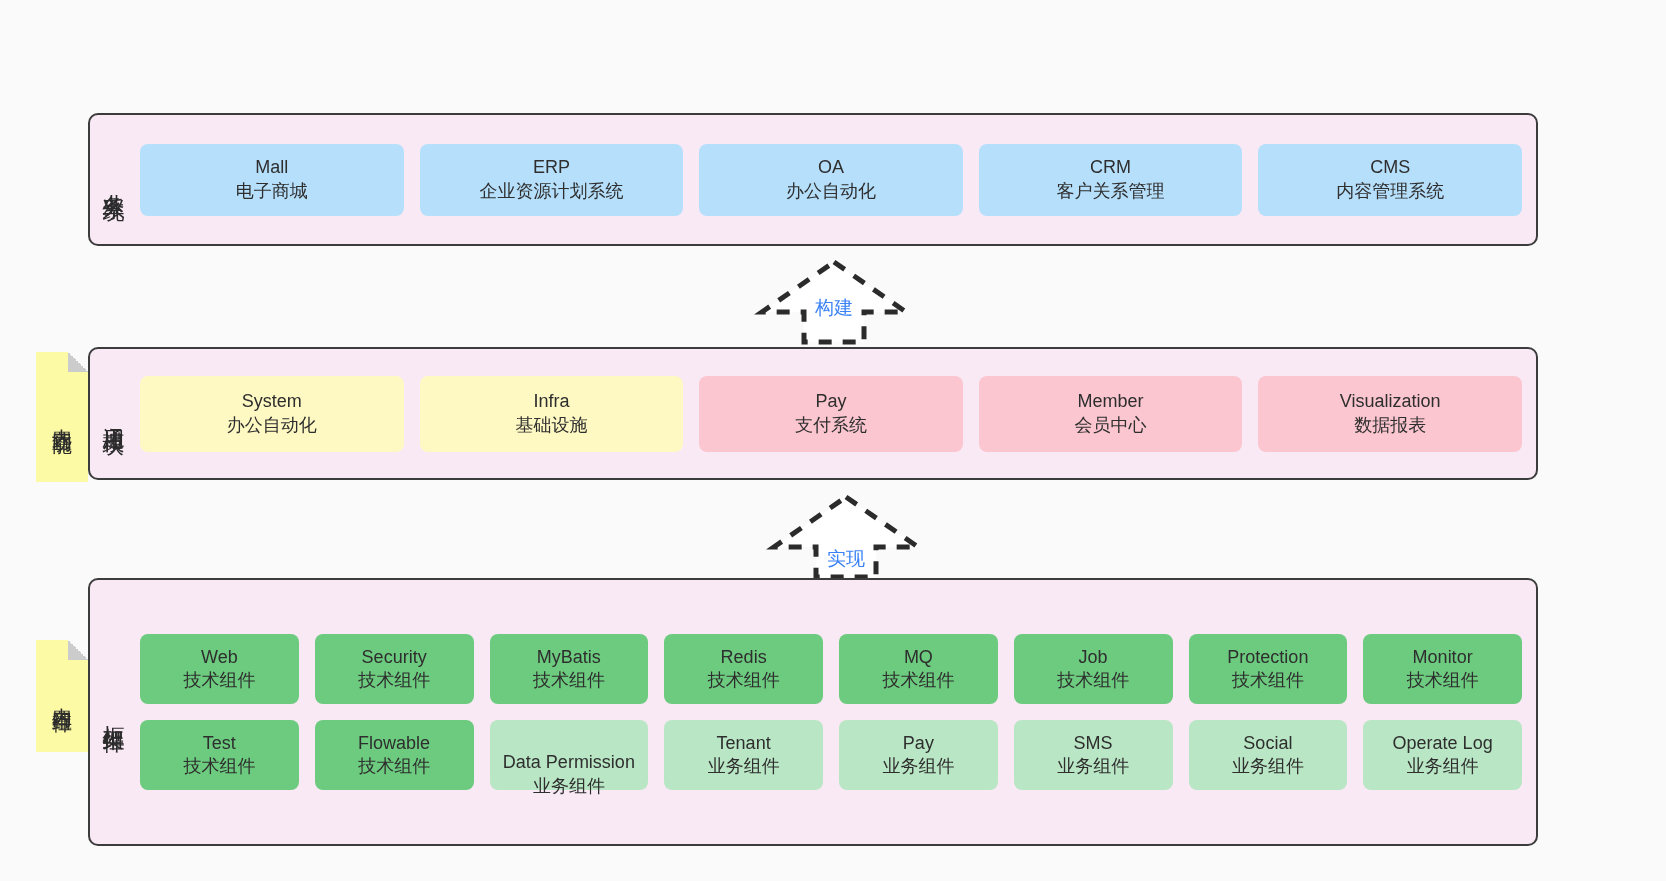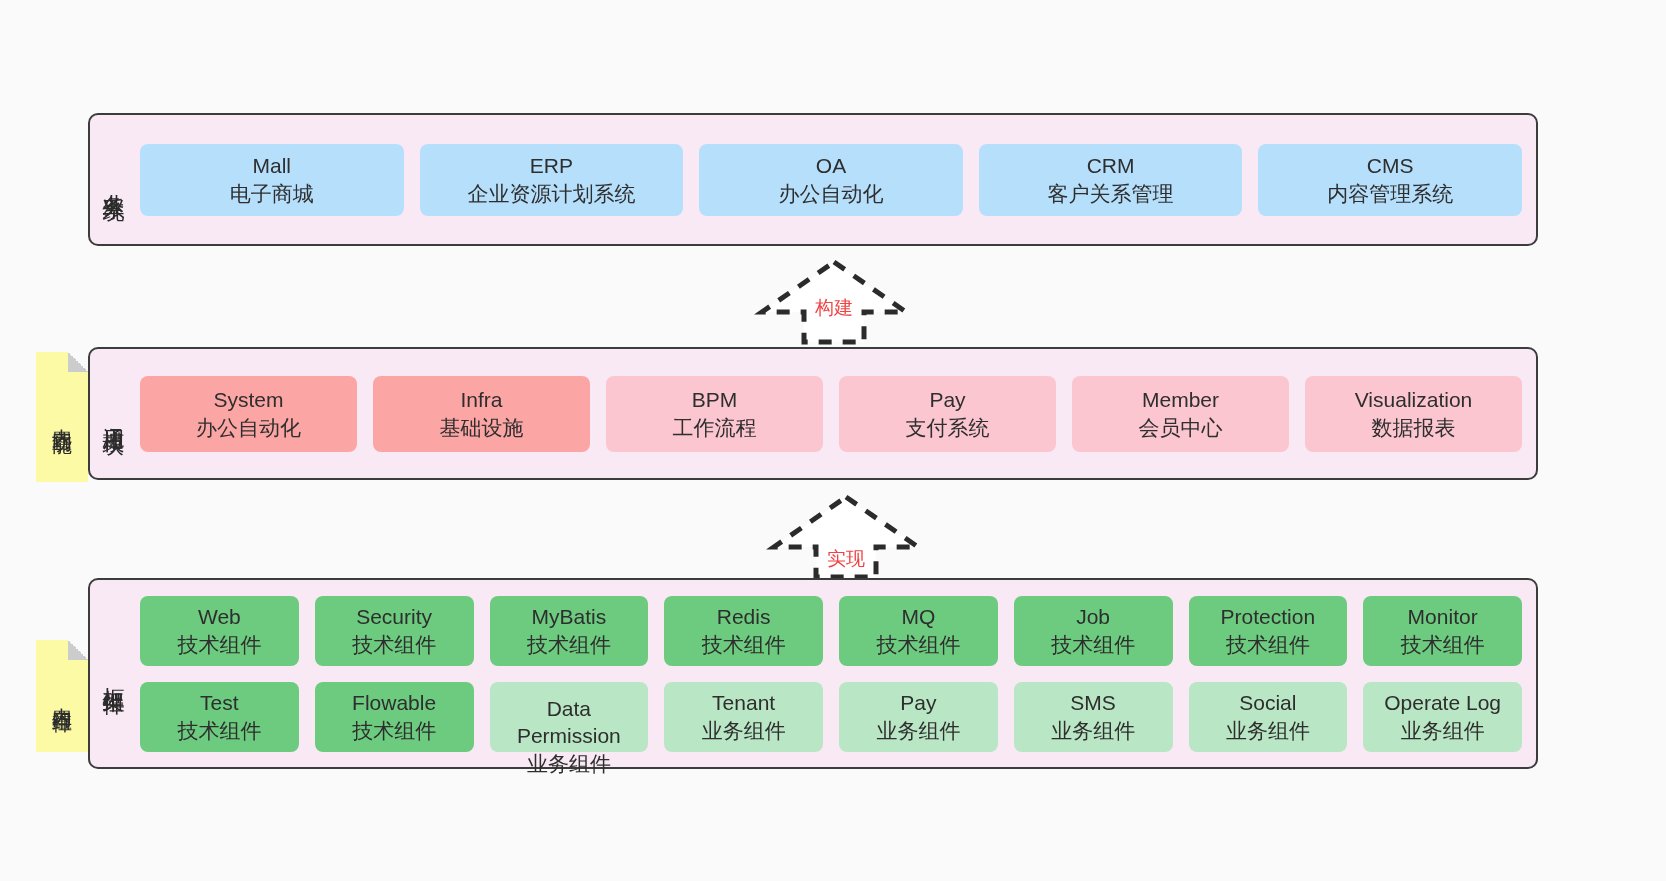--- a/index.html
+++ b/index.html
@@ -62,41 +62,41 @@
   }
   .card {
     flex: 1 1 0;
     box-sizing: border-box;
     border-radius: 8px;
     display: flex;
     flex-direction: column;
     align-items: center;
     justify-content: center;
     text-align: center;
-    font-size: 21px;
+    font-size: 18px;
     line-height: 1.3;
     color: #2e2e2e;
     padding: 6px 4px;
     min-width: 0;
   }
   .card .title-en { white-space: nowrap; }
   .card .title-cn { white-space: nowrap; }
   .card.wrap .title-en { white-space: normal; margin-top: 39px; }
 
   
   .c-blue        { background: #b6dffb; }
-  .c-red         { background: #fca5a5; text-align: right; }
+  .c-red         { background: #fef9c3; text-align: right; }
   .c-pink        { background: #fbc6cf; }
   .c-green       { background: #6ccb7f; }
   .c-green-light { background: #b9e6c4; }
 
   
   #layer-business  { left: 88px;  top: 113px; width: 1450px; height: 133px; }
   #layer-common    { left: 88px;  top: 347px; width: 1450px; height: 133px; }
-  #layer-framework { left: 88px;  top: 578px; width: 1450px; height: 191px; }
+  #layer-framework { left: 88px;  top: 578px; width: 1450px; height: 268px; }
 
   #layer-business  .card { height: 72px; }
   #layer-common    .card { height: 76px; }
   #layer-framework .card { height: 70px; }
 
   
   .sticky {
     position: absolute;
     box-sizing: border-box;
     width: 52px;
@@ -127,21 +127,21 @@
   .connector {
     position: absolute;
   }
   .connector svg { display: block; overflow: visible; }
   .connector .conn-label {
     position: absolute;
     left: 0;
     width: 100%;
     text-align: center;
     font-size: 19px;
-    color: #ef4444;
+    color: #3b82f6;
     user-select: none;
   }
   #connector-build  { left: 758px; top: 258px; width: 152px; height: 86px; }
   #connector-build .conn-label  { top: 37px; }
   #connector-implement { left: 770px; top: 493px; width: 152px; height: 86px; }
   #connector-implement .conn-label { top: 37px; margin-top: 16px; }
 </style>
 </head>
 <body>
 
@@ -193,24 +193,20 @@
       <div class="row">
         <div class="card c-red">
           <span class="title-en">System</span>
           <span class="title-cn">办公自动化</span>
         </div>
         <div class="card c-red">
           <span class="title-en">Infra</span>
           <span class="title-cn">基础设施</span>
         </div>
         <div class="card c-pink">
-          <span class="title-en">BPM</span>
-          <span class="title-cn">工作流程</span>
-        </div>
-        <div class="card c-pink">
           <span class="title-en">Pay</span>
           <span class="title-cn">支付系统</span>
         </div>
         <div class="card c-pink">
           <span class="title-en">Member</span>
           <span class="title-cn">会员中心</span>
         </div>
         <div class="card c-pink">
           <span class="title-en">Visualization</span>
           <span class="title-cn">数据报表</span>

